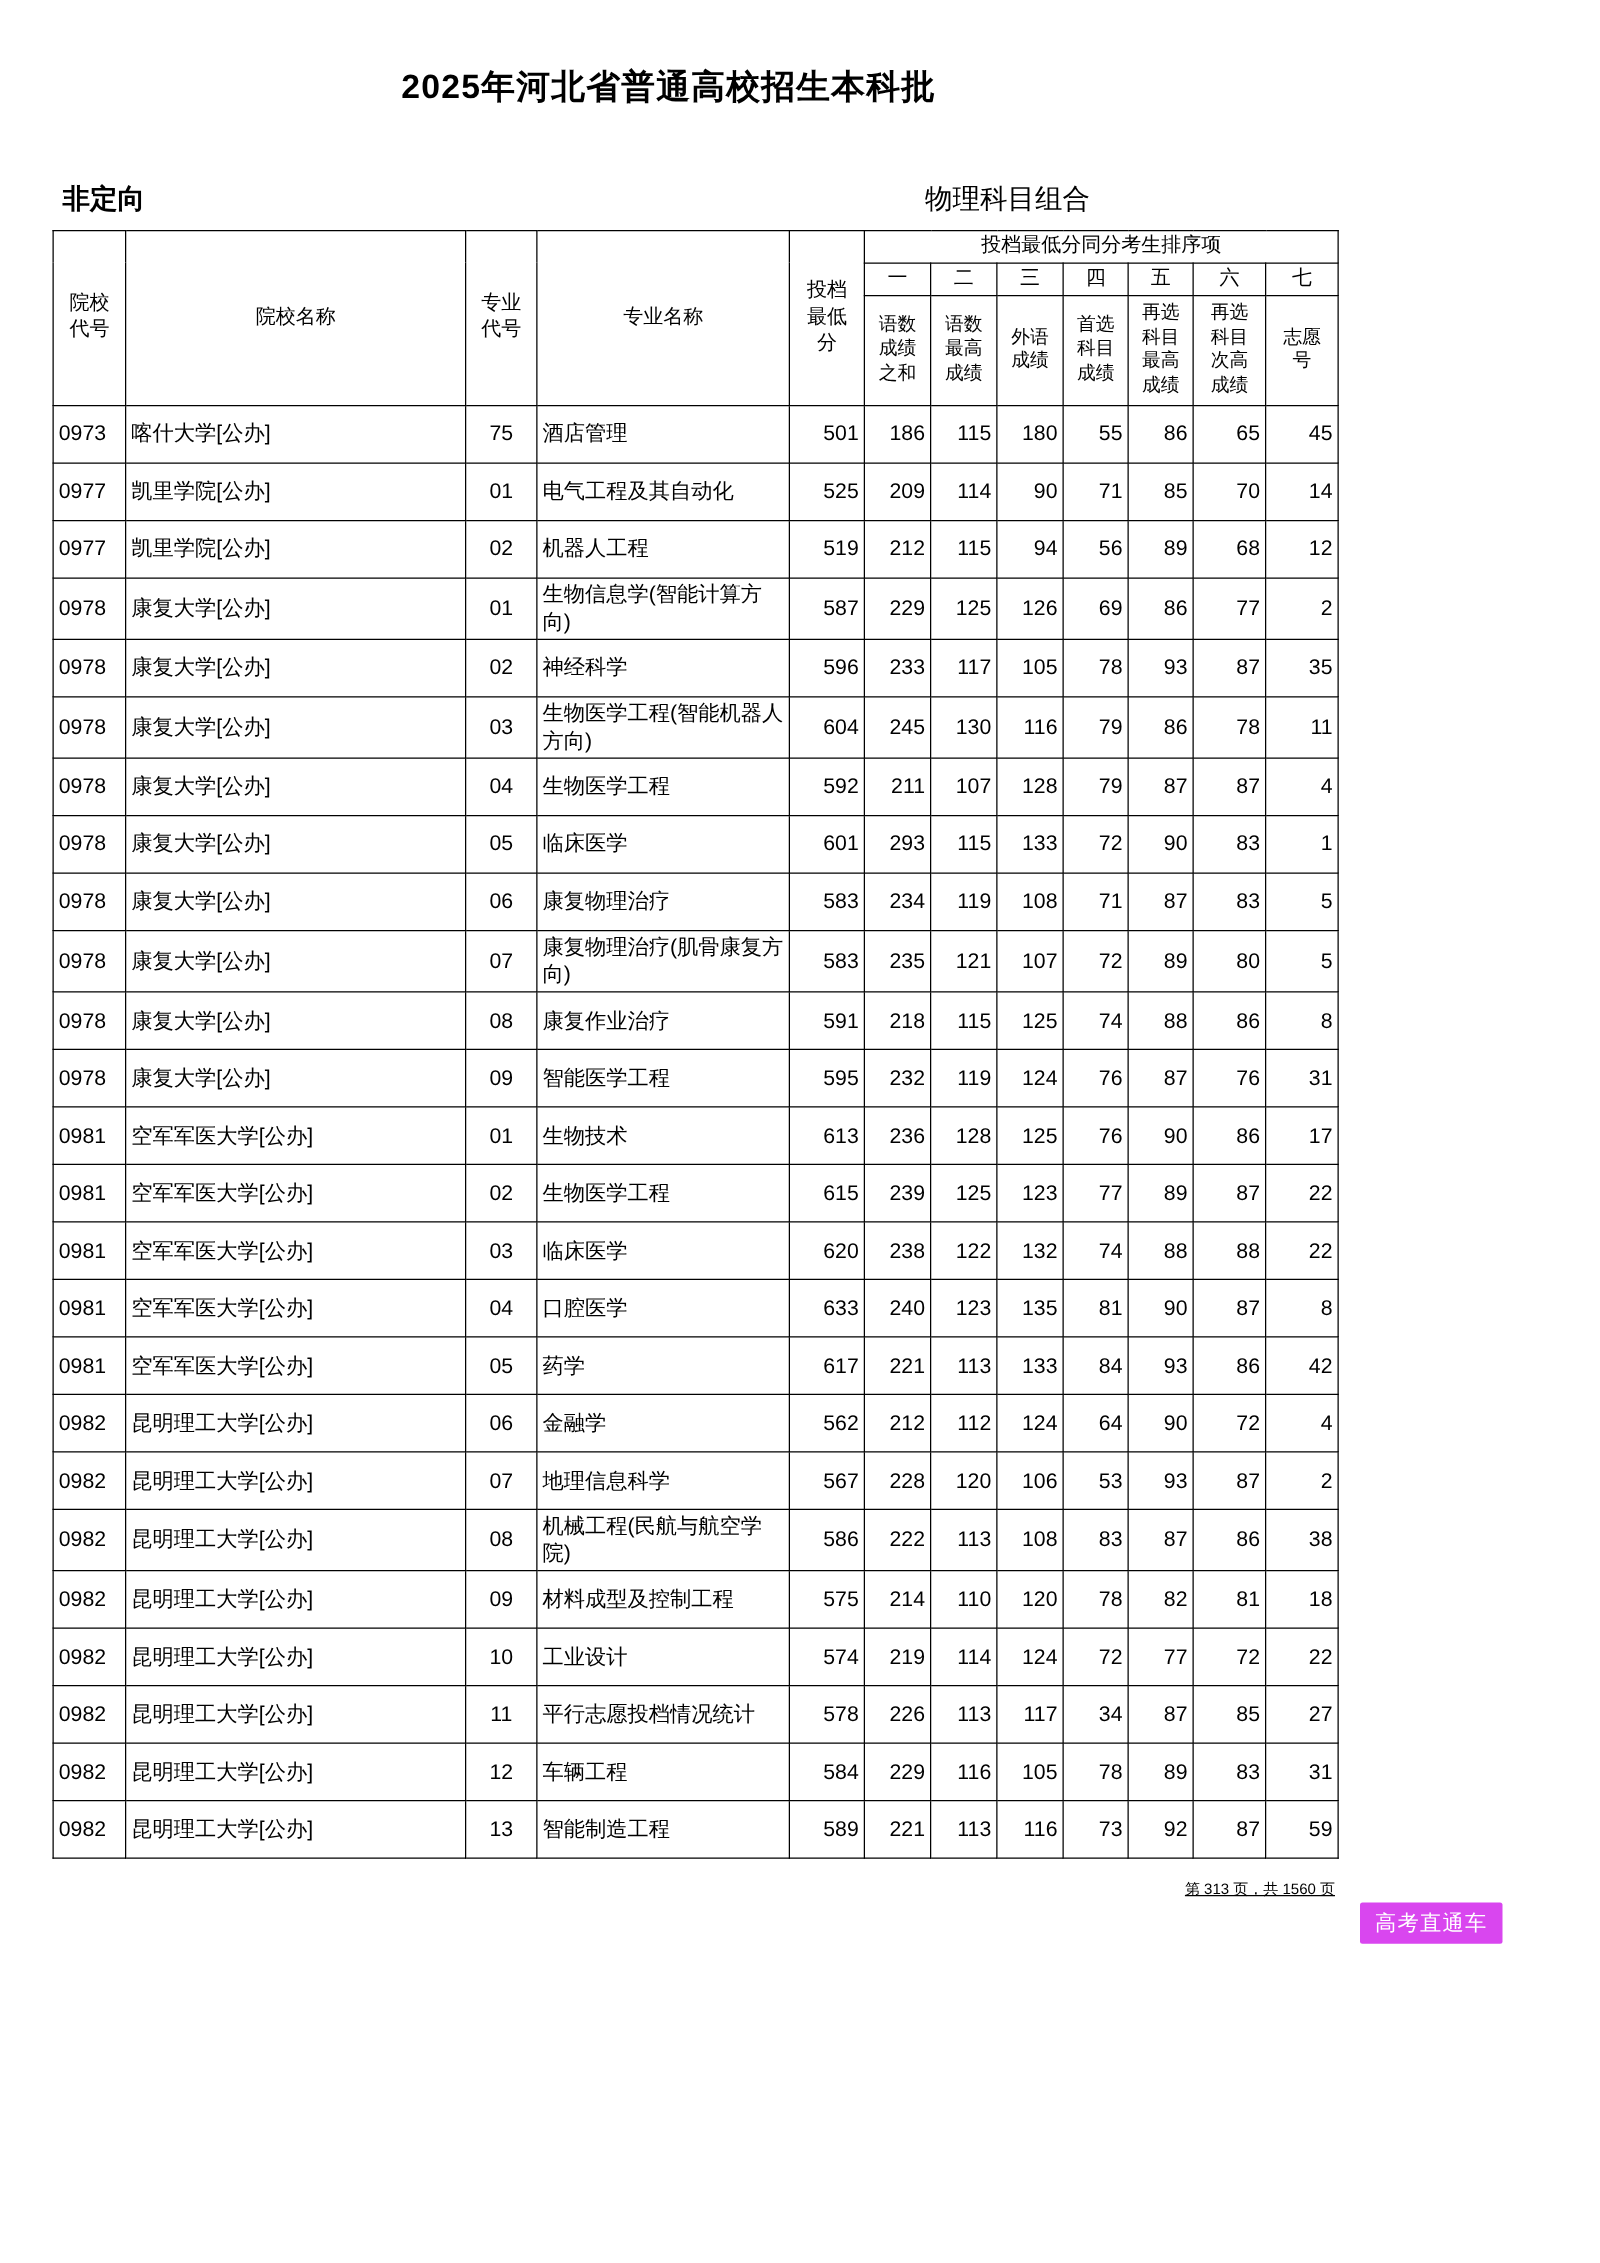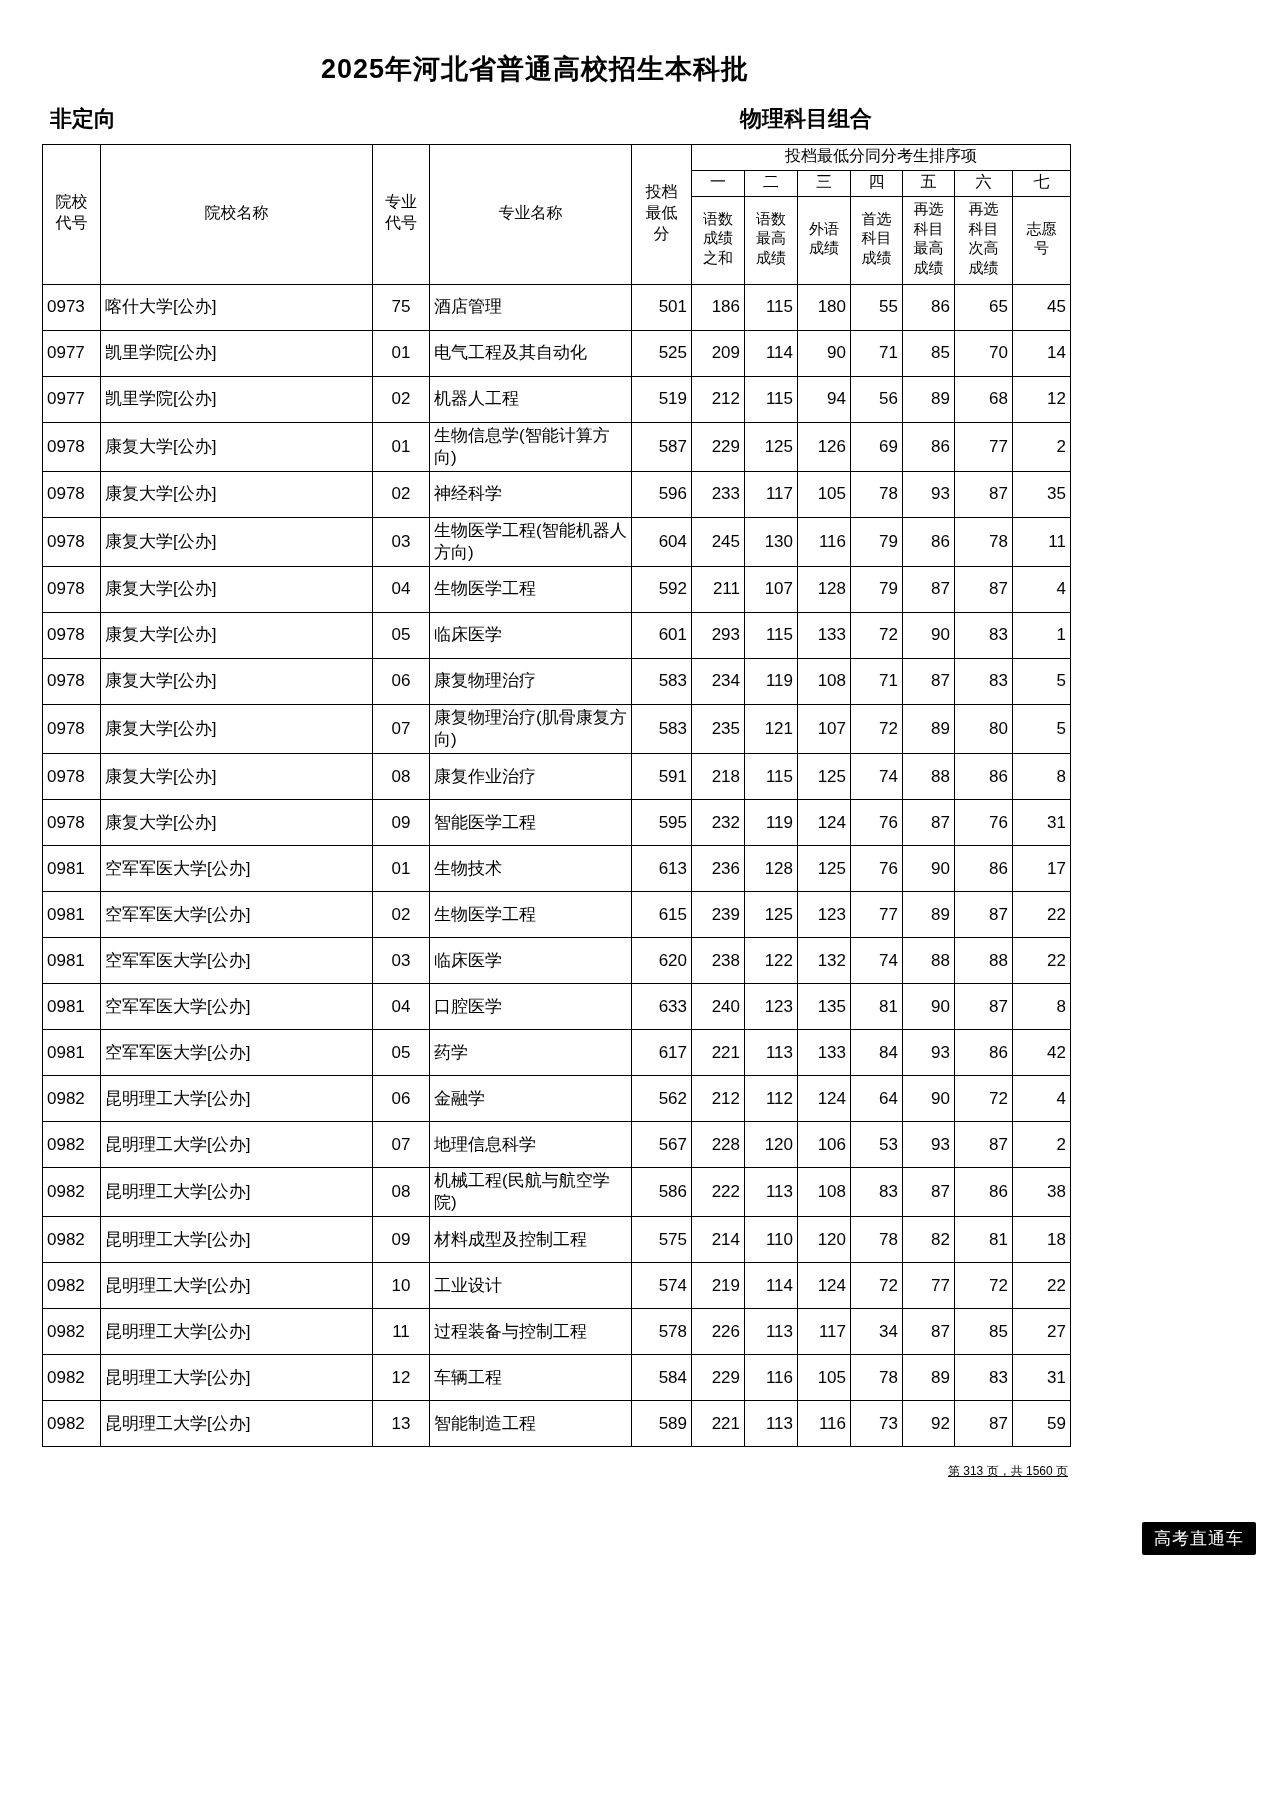--- a/index.html
+++ b/index.html
@@ -5,39 +5,39 @@
   * { margin:0; padding:0; box-sizing:border-box; }
   html,body { background:#ffffff; }
   body {
     width:1280px; min-height:1810px; position:relative;
     color:#000; font-family:"Liberation Sans","DejaVu Sans",sans-serif;
   }
   .page { padding:52px 0 0 42px; width:1028px; }
   .title { text-align:center; font-weight:bold; font-size:27px; line-height:1.32; letter-spacing:1px; }
   .subrow { display:flex; justify-content:space-between; align-items:flex-end; margin:16px 0 10px 0; }
   .sub-left { font-weight:bold; font-size:22px; padding-left:8px; }
-  .sub-right { font-weight:bold; font-size:22px; margin-right:156px; }
+  .sub-right { font-weight:normal; font-size:22px; margin-right:156px;margin-top:40px; }
   table.main-table { border-collapse:collapse; table-layout:fixed; width:1026px; }
   .main-table th, .main-table td {
     border:1px solid #000; vertical-align:middle; font-weight:normal;
     font-size:17px; line-height:1.3; overflow:hidden;
   }
   .main-table thead th { text-align:center; font-size:16px; padding:2px 2px;font-family:Liberation Mono, monospace; }
   .main-table thead tr.num-row th { height:26px; }
   .main-table thead tr.label-row th { height:88px; font-size:15px; }
   .pre { white-space:pre-line; }
   .main-table td { height:46px; padding:2px 4px; }
   td.al { text-align:left; }
   td.ac { text-align:center; }
   td.ar { text-align:right; }
   .group-th { height:26px; }
   .footer { width:1026px; text-align:right; font-size:12px; margin-top:16px;text-decoration:underline; }
   .watermark {
-    position:absolute; left:1142px; top:1522px;
-    background:#000000; color:#ffffff; font-size:17px;
+    position:absolute; left:1088px; top:1522px;
+    background:#d946ef; color:#ffffff; font-size:17px;
     padding:5px 12px; border-radius:2px; letter-spacing:1px;
   }
 </style>
 </head>
 <body>
 
 <div class="page">
 
   <div class="title">
     <div>2025年河北省普通高校招生本科批</div>
@@ -415,21 +415,21 @@
           <td class="ar">124</td>
           <td class="ar">72</td>
           <td class="ar">77</td>
           <td class="ar">72</td>
           <td class="ar">22</td>
         </tr>
         <tr>
           <td class="al">0982</td>
           <td class="al">昆明理工大学[公办]</td>
           <td class="ac">11</td>
-          <td class="al">过程装备与控制工程</td>
+          <td class="al">平行志愿投档情况统计</td>
           <td class="ar">578</td>
           <td class="ar">226</td>
           <td class="ar">113</td>
           <td class="ar">117</td>
           <td class="ar">34</td>
           <td class="ar">87</td>
           <td class="ar">85</td>
           <td class="ar">27</td>
         </tr>
         <tr>

